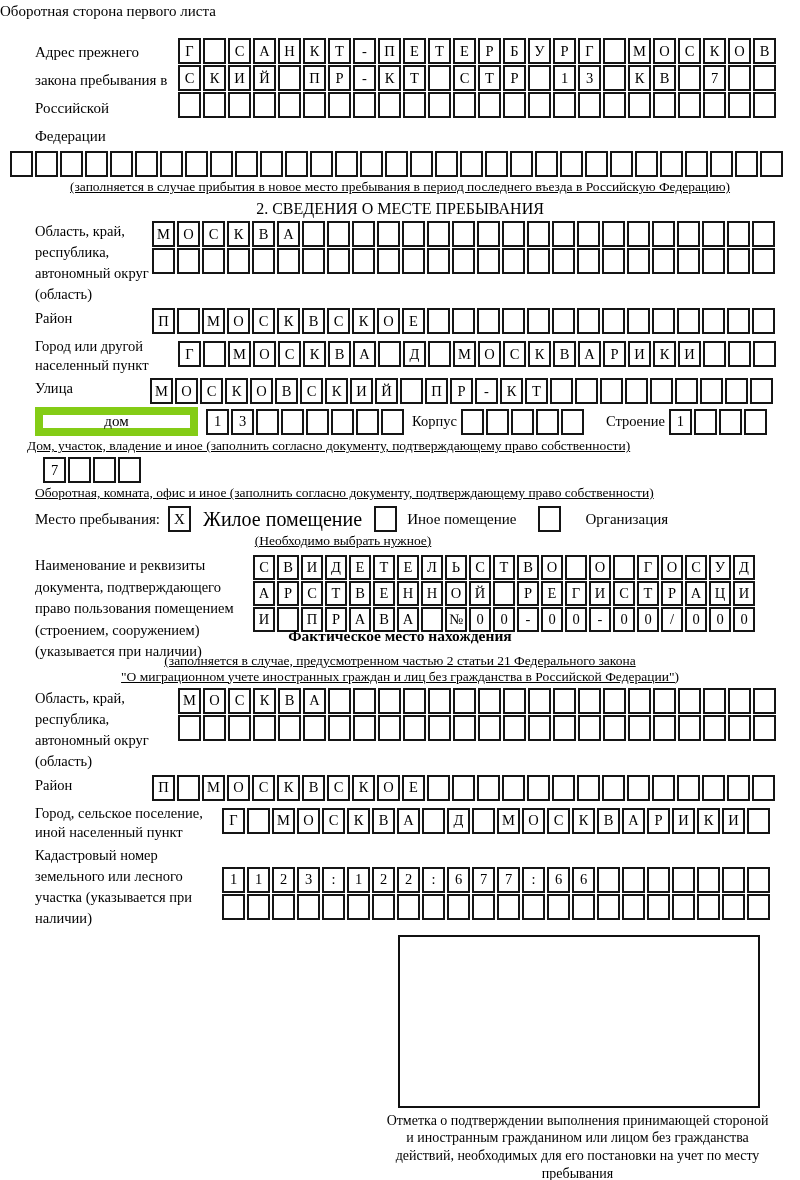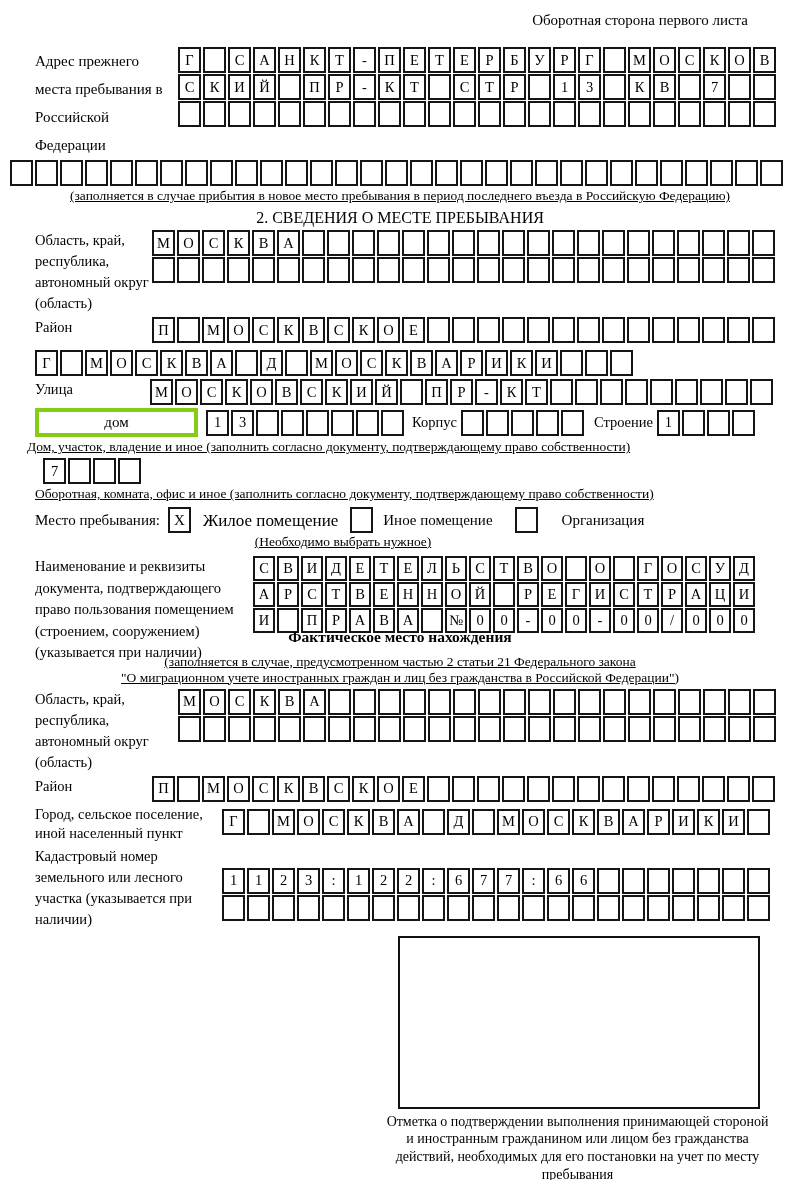--- a/index.html
+++ b/index.html
@@ -5,23 +5,22 @@
   * { box-sizing: border-box; margin: 0; padding: 0; }
   html, body { background: #ffffff; }
   body {
     width: 800px; height: 1180px;
     font-family: "Liberation Serif", serif;
     color: #000;
     position: relative;
     overflow: hidden;
   }
   .header-note {
-    padding-top: 12px;
+    padding-top: 3px;
     padding-right: 52px;
-    text-align: right;
     font-size: 15px;
     font-family: Liberation Serif, serif;
   }
   .field { display: flex; margin-left: 35px; margin-top: 3px; align-items: flex-start; }
   .flabel { font-size: 14.5px; line-height: 21px; flex: 0 0 auto; }
   .cellcol { display: flex; flex-direction: column; gap: 1px; }
   .cells { display: flex; gap: 2px; }
   .cell {
     flex: 0 0 auto;
     width: 23px; height: 26px;
@@ -29,21 +28,21 @@
     background: #fff;
     display: inline-flex; align-items: center; justify-content: center;
     font-size: 14.5px; line-height: 1;
   }
   .cells.narrow .cell { width: 22px; height: 25px; }
   .hint { font-size: 13.5px; text-decoration: underline; }
   .hint.center { text-align: center; }
   .heading { text-align: center; font-weight: normal; font-size: 16px; margin-top: 5px; }
   .heading2 { text-align: center; font-weight: bold; font-size: 15.5px; margin-top: 8px; }
   .inline-box {
-    border: 4px solid #84cc16; background: #fff;
+    border: 8px solid #84cc16; background: #fff;
     display: inline-flex; align-items: center; justify-content: center;
     font-size: 15px; height: 29px; flex: 0 0 auto;
   }
   .checkbox {
     width: 23px; height: 26px; border: 2px solid #151515;
     display: inline-flex; align-items: center; justify-content: center;
     font-size: 15px; flex: 0 0 auto;
   }
   .stamp-box {
     margin-left: 398px; margin-top: 6px;
@@ -57,21 +56,21 @@
     font-size: 14px; line-height: 1.28;
   }
   .lh28 { line-height: 28px; font-size: 15px; }
 </style>
 </head>
 <body>
 
 <div class="header-note">Оборотная сторона первого листа</div>
 
 <div class="field" style="margin-top:18px">
-  <div class="flabel lh28" style="width:143px">Адрес прежнего места пребывания в Российской Федерации</div>
+  <div class="flabel lh28" style="width:143px">Адрес прежнего закона пребывания в Российской Федерации</div>
   <div class="cellcol">
     <div class="cells">
         <span class="cell">Г</span>
         <span class="cell"></span>
         <span class="cell">С</span>
         <span class="cell">А</span>
         <span class="cell">Н</span>
         <span class="cell">К</span>
         <span class="cell">Т</span>
         <span class="cell">-</span>
@@ -268,20 +267,21 @@
       <span class="cell"></span>
       <span class="cell"></span>
       <span class="cell"></span>
       <span class="cell"></span>
       <span class="cell"></span>
       <span class="cell"></span>
     </div>
 </div>
 
 <div class="field">
+  <div class="flabel" style="width:143px; line-height:19px">Город или другой населенный пункт</div>
   <div class="cells" style="margin-top:4px">
       <span class="cell">Г</span>
       <span class="cell"></span>
       <span class="cell">М</span>
       <span class="cell">О</span>
       <span class="cell">С</span>
       <span class="cell">К</span>
       <span class="cell">В</span>
       <span class="cell">А</span>
       <span class="cell"></span>
@@ -347,21 +347,21 @@
       <span class="cell"></span>
     </div>
   <div class="flabel" style="margin-left:8px">Корпус</div>
   <div class="cells" style="margin-left:4px">
       <span class="cell"></span>
       <span class="cell"></span>
       <span class="cell"></span>
       <span class="cell"></span>
       <span class="cell"></span>
     </div>
-  <div class="flabel" style="margin-left:10px">Строение</div>
+  <div class="flabel" style="margin-left:22px">Строение</div>
   <div class="cells" style="margin-left:4px">
       <span class="cell">1</span>
       <span class="cell"></span>
       <span class="cell"></span>
       <span class="cell"></span>
     </div>
 </div>
 <div class="hint" style="margin-left:27px; margin-top:2px">Дом, участок, владение и иное (заполнить согласно документу, подтверждающему право собственности)</div>
 
 <div class="field" style="align-items:center">
@@ -370,21 +370,21 @@
       <span class="cell"></span>
       <span class="cell"></span>
       <span class="cell"></span>
     </div>
 </div>
 <div class="hint" style="margin-left:35px; margin-top:2px">Оборотная, комната, офис и иное (заполнить согласно документу, подтверждающему право собственности)</div>
 
 <div class="field" style="align-items:center; margin-top:5px">
   <div class="flabel" style="font-size:15px">Место пребывания:</div>
   <div class="checkbox" style="margin-left:8px">X</div>
-  <div class="flabel" style="font-size:17px; margin-left:12px">Жилое помещение</div>
+  <div class="flabel" style="font-size:20px; margin-left:12px">Жилое помещение</div>
   <div class="checkbox" style="margin-left:12px"></div>
   <div class="flabel" style="font-size:15px; margin-left:10px">Иное помещение</div>
   <div class="checkbox" style="margin-left:22px"></div>
   <div class="flabel" style="font-size:15px; margin-left:24px">Организация</div>
 </div>
 <div class="hint" style="margin-left:243px; width:200px; text-align:center; margin-top:1px">(Необходимо выбрать нужное)</div>
 
 <div class="field" style="margin-top:6px">
   <div class="flabel" style="width:218px; line-height:21.5px">Наименование и реквизиты документа, подтверждающего право пользования помещением (строением, сооружением) (указывается при наличии)</div>
   <div class="cellcol">

